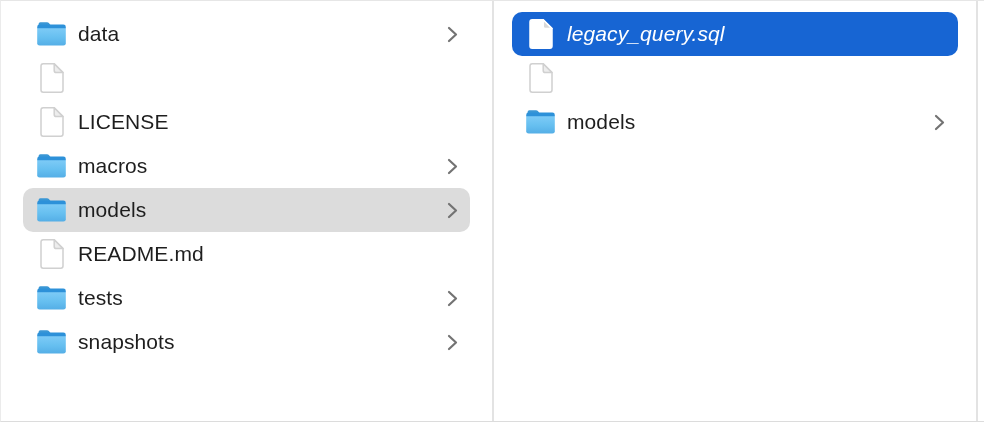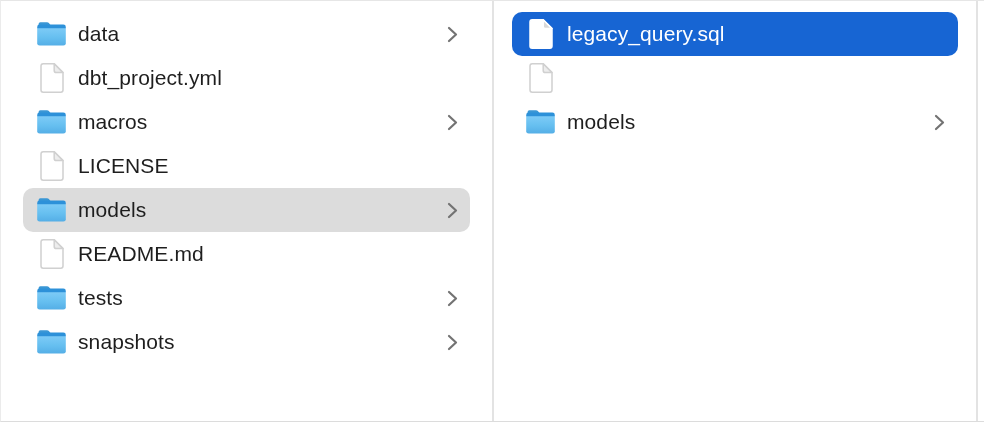--- a/index.html
+++ b/index.html
@@ -33,21 +33,21 @@
     height: 44px;
     display: flex;
     align-items: center;
     border-radius: 10px;
     box-sizing: border-box;
   }
   .col-left  .row { margin: 0 22px; padding: 0 12px 0 13px; }
   .col-right .row { margin: 0 18px; padding: 0 13px; }
 
   .row.sel-gray { background: var(--selection-gray, #dcdcdc); }
-  .row.sel-blue { background: var(--selection-blue, #1765d3); }
+  .row.sel-blue { background: var(--selection-blue, #1765d3); font-style: italic; }
 
   .icon-slot {
     width: 31px;
     display: flex;
     justify-content: center;
     align-items: center;
     flex: 0 0 auto;
   }
   .label {
     margin-left: 11px;
@@ -97,43 +97,42 @@
     <path d="M2 2 L9 8.5 L2 15" fill="none" stroke-width="2.2" stroke-linecap="round" stroke-linejoin="round"></path>
   </svg>
       </div>
       <div class="row">
     <span class="icon-slot">
           <svg width="24" height="30" viewBox="0 0 24 30">
     <path class="doc-page" d="M14.2 0.8 H3.2 Q1 0.8 1 3 V27 Q1 29.2 3.2 29.2 H20.8 Q23 29.2 23 27 V9.6 Z"></path>
     <path class="doc-flap" d="M14.2 0.8 V7.4 Q14.2 9.6 16.4 9.6 H23 Z"></path>
   </svg>
         </span>
-    <span class="label">dbt_project.yml</span>
+  </div>
+      <div class="row">
+    <span class="icon-slot">
+          <svg width="24" height="30" viewBox="0 0 24 30">
+    <path class="doc-page" d="M14.2 0.8 H3.2 Q1 0.8 1 3 V27 Q1 29.2 3.2 29.2 H20.8 Q23 29.2 23 27 V9.6 Z"></path>
+    <path class="doc-flap" d="M14.2 0.8 V7.4 Q14.2 9.6 16.4 9.6 H23 Z"></path>
+  </svg>
+        </span>
+    <span class="label">LICENSE</span>
   </div>
       <div class="row">
     <span class="icon-slot">
           <svg width="31" height="26" viewBox="0 0 31 26">
     <path d="M2.6 4.8 V3 Q2.6 1.2 4.4 1.2 H11 Q12.2 1.2 12.9 2.1 L15 4.8 Z" fill="#3a97d5"></path>
     <rect x="1.2" y="3.6" width="28.6" height="21" rx="2.4" fill="url(#folderGrad)"></rect>
   </svg>
         </span>
     <span class="label">macros</span>
   <svg class="chevron" width="11" height="17" viewBox="0 0 11 17">
     <path d="M2 2 L9 8.5 L2 15" fill="none" stroke-width="2.2" stroke-linecap="round" stroke-linejoin="round"></path>
   </svg>
       </div>
-      <div class="row">
-    <span class="icon-slot">
-          <svg width="24" height="30" viewBox="0 0 24 30">
-    <path class="doc-page" d="M14.2 0.8 H3.2 Q1 0.8 1 3 V27 Q1 29.2 3.2 29.2 H20.8 Q23 29.2 23 27 V9.6 Z"></path>
-    <path class="doc-flap" d="M14.2 0.8 V7.4 Q14.2 9.6 16.4 9.6 H23 Z"></path>
-  </svg>
-        </span>
-    <span class="label">LICENSE</span>
-  </div>
       <div class="row sel-gray">
     <span class="icon-slot">
           <svg width="31" height="26" viewBox="0 0 31 26">
     <path d="M2.6 4.8 V3 Q2.6 1.2 4.4 1.2 H11 Q12.2 1.2 12.9 2.1 L15 4.8 Z" fill="#3a97d5"></path>
     <rect x="1.2" y="3.6" width="28.6" height="21" rx="2.4" fill="url(#folderGrad)"></rect>
   </svg>
         </span>
     <span class="label">models</span>
   <svg class="chevron" width="11" height="17" viewBox="0 0 11 17">
     <path d="M2 2 L9 8.5 L2 15" fill="none" stroke-width="2.2" stroke-linecap="round" stroke-linejoin="round"></path>

